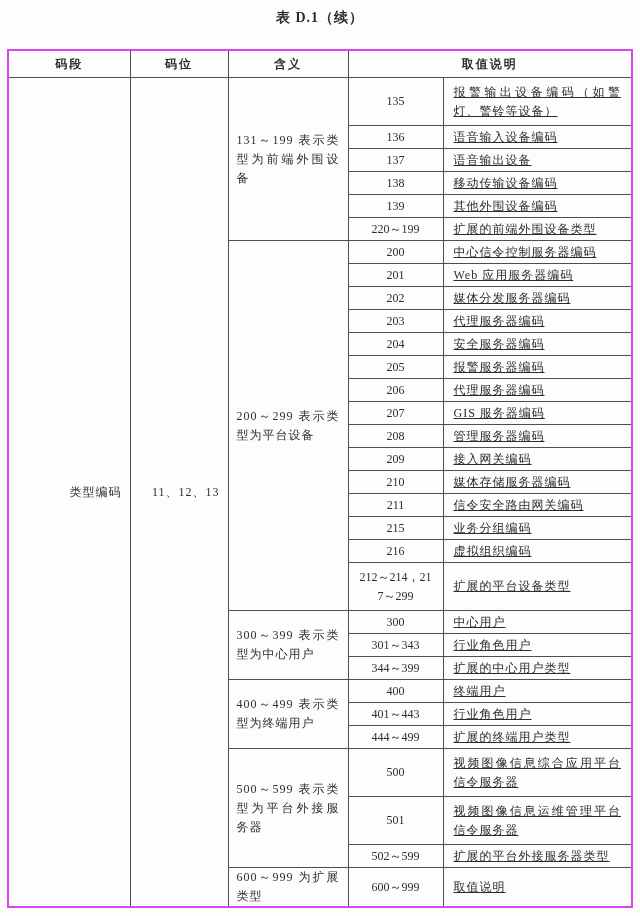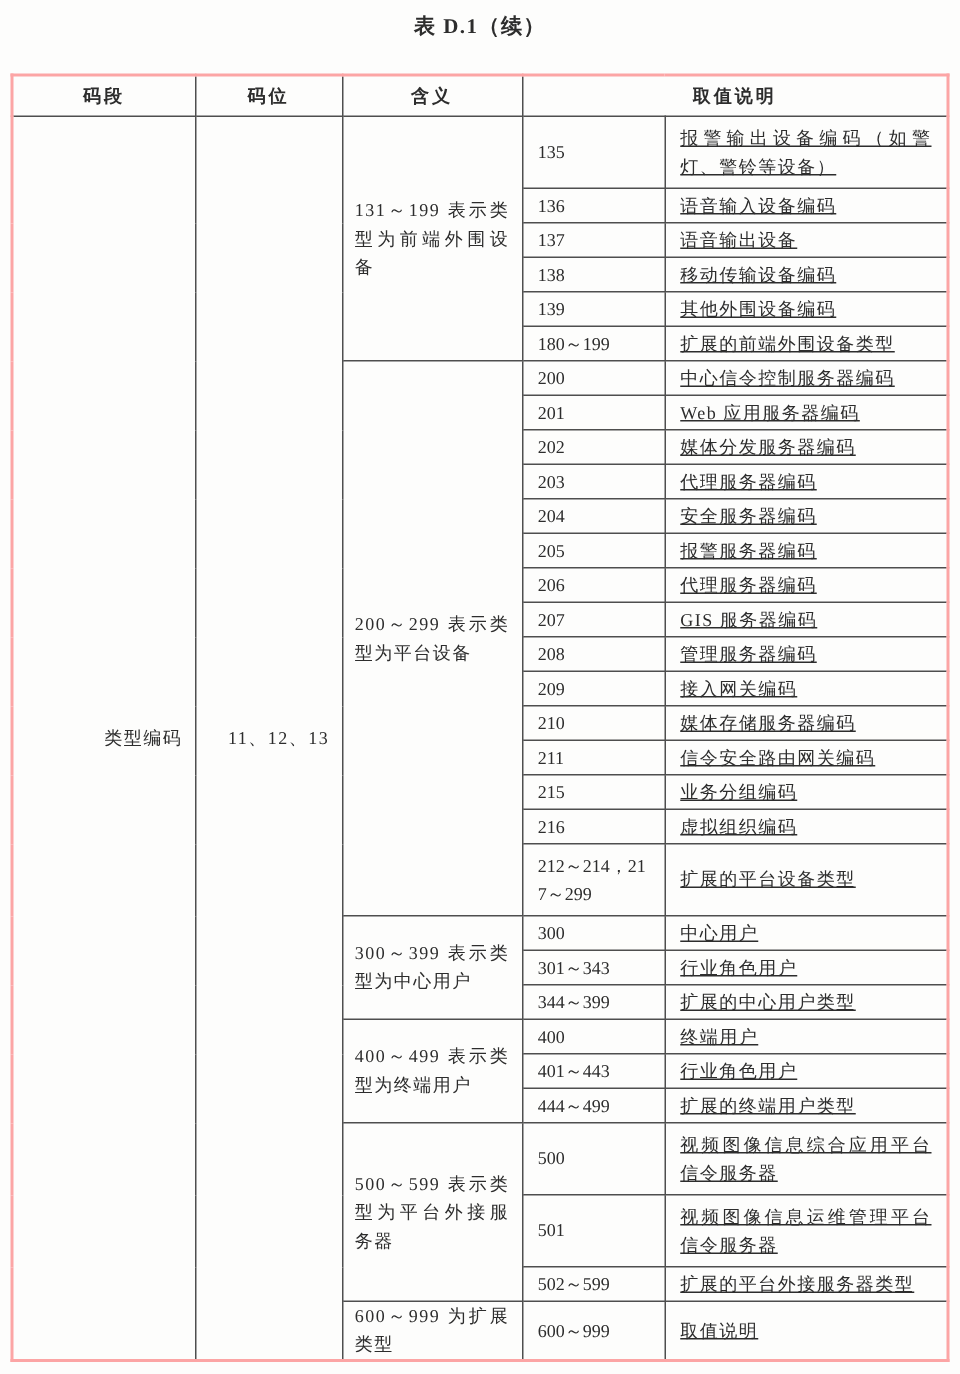--- a/index.html
+++ b/index.html
@@ -22,21 +22,21 @@
     text-align: center;
     font-size: 14px;
     font-weight: bold;
     letter-spacing: 1px;
   }
   table.code-table {
     border-collapse: collapse;
     table-layout: fixed;
     width: 624px;
     margin: 22px auto 0 auto;
-    border: 2px solid #fca5a5;
+    border: 2px solid #d946ef;
   }
   .code-table th, .code-table td {
     border: 1px solid #4e4e4e;
     font-size: 12px;
     line-height: 19px;
     vertical-align: middle;
     overflow: hidden;
     word-break: break-all;
   }
   .code-table th {
@@ -53,21 +53,21 @@
     letter-spacing: 1px;
   }
   td.meaning-cell {
     padding: 0 8px;
     text-align: justify;
     letter-spacing: 1px;
     margin-left: 27px;
   }
   td.code-cell {
     padding: 0 10px;
-    text-align: left;
+    text-align: center;
   }
   td.desc-cell {
     padding: 0 10px;
     text-align: justify;
     letter-spacing: 1px;
     text-decoration: underline;
   }
 </style>
 </head>
 <body>
@@ -111,21 +111,21 @@
       </tr>
       <tr class="rs">
         <td class="code-cell">138</td>
         <td class="desc-cell">移动传输设备编码</td>
       </tr>
       <tr class="rs">
         <td class="code-cell">139</td>
         <td class="desc-cell">其他外围设备编码</td>
       </tr>
       <tr class="rs">
-        <td class="code-cell">180～199</td>
+        <td class="code-cell">220～199</td>
         <td class="desc-cell">扩展的前端外围设备类型</td>
       </tr>
 
       <tr class="rs">
         <td class="meaning-cell" rowspan="15">200～299 表示类型为平台设备</td>
         <td class="code-cell">200</td>
         <td class="desc-cell">中心信令控制服务器编码</td>
       </tr>
       <tr class="rs">
         <td class="code-cell">201</td>

